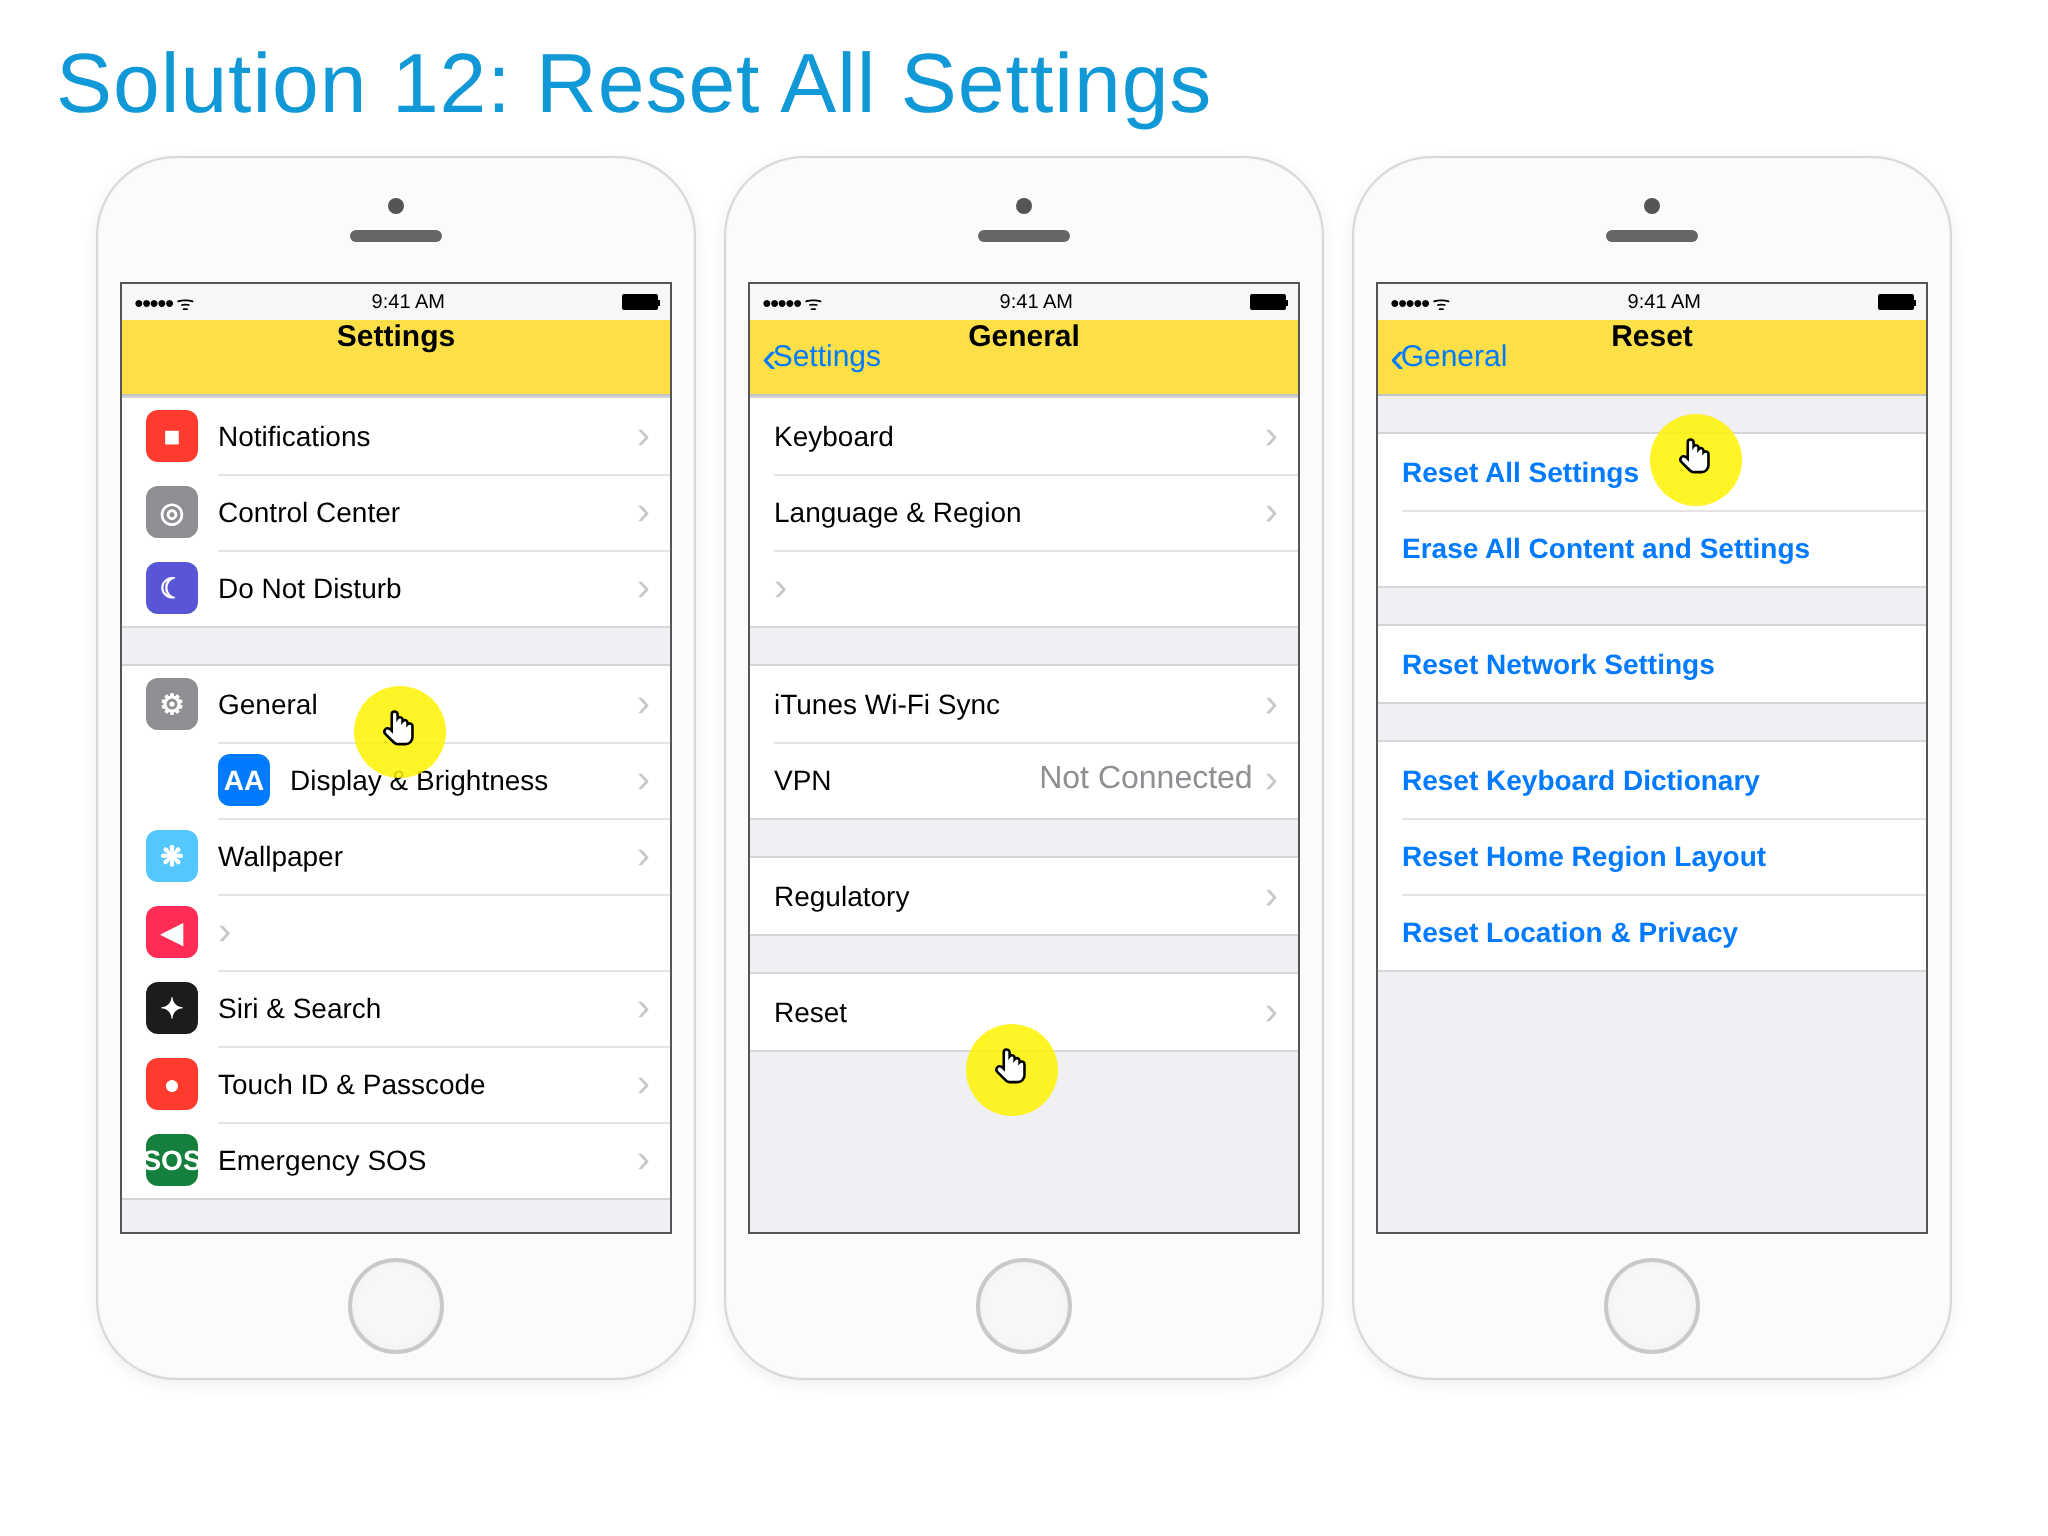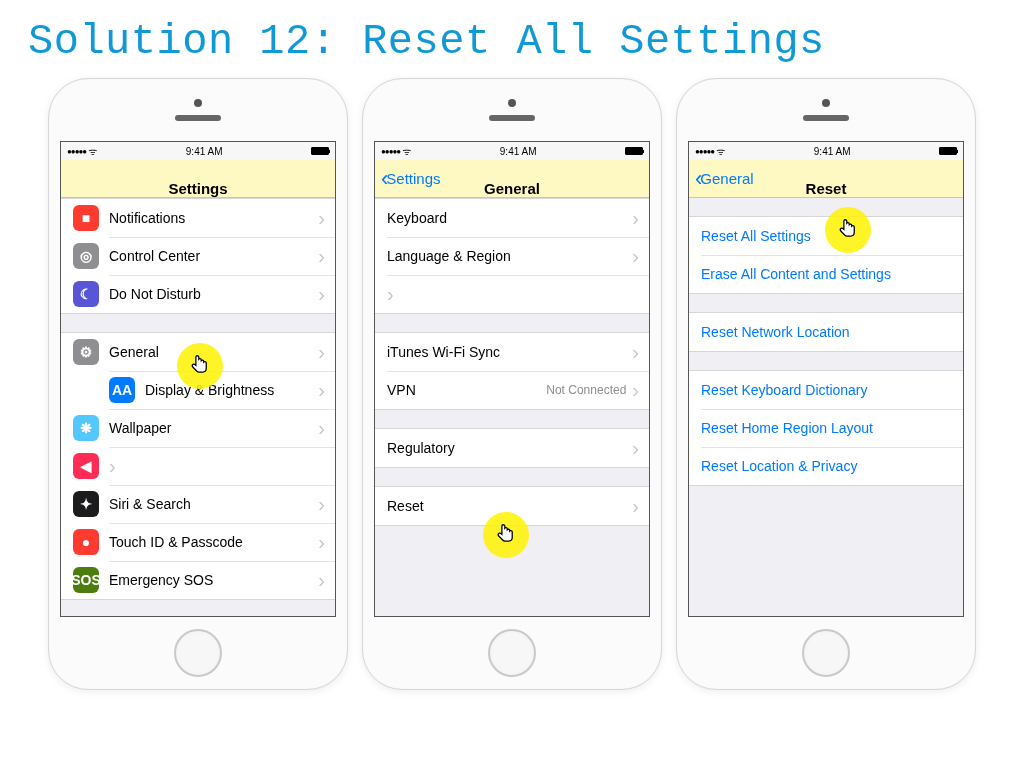--- a/index.html
+++ b/index.html
@@ -1,18 +1,18 @@
 <!DOCTYPE html>
 <html><head>
 <meta charset="utf-8">
 <style>
   * { box-sizing: border-box; margin: 0; padding: 0; }
   body { width: 1024px; height: 768px; background: #fff; font-family: -apple-system, Helvetica, Arial, sans-serif; }
   .page-title {
-    font-family: Liberation Mono, monospace;
+    font-family: Liberation Sans, sans-serif;
     font-size: 42px;
     color: #1099d6;
     font-weight: 400;
     letter-spacing: 0.5px;
     margin: 18px 0 12px 28px;
   }
   .phones-row {
     display: flex;
     justify-content: center;
     gap: 14px;
@@ -71,24 +71,24 @@
   }
   .status-left { display: flex; align-items: center; gap: 2px; }
   .status-left .dots { letter-spacing: -1px; font-size: 8px; }
   .status-left .wifi { font-size: 10px; }
   .status-right { display: flex; align-items: center; gap: 2px; }
   .battery { width: 18px; height: 8px; border: 1px solid #000; border-radius: 1px; position: relative; }
   .battery::after { content:""; position:absolute; right:-2px; top:2px; width:1px; height:3px; background:#000; }
   .battery .fill { background:#000; height:100%; width:100%; }
   .nav-bar {
     height: 38px;
-    background: #fef9c3;
+    background: #fde047;
     border-bottom: 1px solid #c4c4c6;
     display: flex;
-    align-items: flex-end;
+    align-items: flex-start;
     justify-content: center;
     position: relative;
   }
   .nav-title { font-size: 15px; font-weight: 600; color: #000; }
   .nav-back {
     position: absolute; left: 6px; top: 0; bottom: 0;
     display: flex; align-items: center;
     color: #007aff; font-size: 15px;
   }
   .nav-back .chev { font-size: 22px; line-height: 1; margin-right: -2px; font-weight: 300; }
@@ -113,28 +113,28 @@
   }
   .row.has-icon + .row.has-icon::before { left: 48px; }
   .row .icon {
     width: 26px; height: 26px; border-radius: 6px;
     margin-right: 10px;
     display: flex; align-items: center; justify-content: center;
     font-size: 14px; color: #fff; font-weight: 700;
     flex-shrink: 0;
   }
   .row .label { flex: 1; }
-  .row .value { color: #8e8e93; font-size: 12px; margin-right: 6px; }
+  .row .value { color: #8e8e93; font-size: 16px; margin-right: 6px; }
   .row .chev-right { color: #c7c7cc; font-size: 20px; font-weight: 300; }
-  .row.blue .label { color: #007aff; }
+  .row.blue .label { color: #007aff; font-weight: bold; }
   
   .ic-red { background:#ff3b30; } .ic-grey { background:#8e8e93; }
   .ic-purple { background:#5856d6; } .ic-blue { background:#007aff;margin-left:36px; }
   .ic-cyan { background:#54c7fc; } .ic-pink { background:#ff2d55; }
-  .ic-black { background:#1c1c1e; } .ic-orange{ background:#4d7c0f; }
+  .ic-black { background:#1c1c1e; } .ic-orange{ background:#15803d; }
   .ic-aa { font-size: 12px; }
   .ic-sos { font-size: 10px; }
   .highlight {
     position: absolute;
     width: 46px; height: 46px; border-radius: 50%;
     background: rgba(255,242,0,0.85);
     pointer-events: none;
     z-index: 5;
     display:flex;align-items:center;justify-content:center;
   }
@@ -339,21 +339,21 @@
   </div>
             <div class="row blue no-chev">
 
     <span class="label">Erase All Content and Settings</span>
 
   </div>
           </div>
           <div class="group ">
             <div class="row blue no-chev">
 
-    <span class="label">Reset Network Location</span>
+    <span class="label">Reset Network Settings</span>
 
   </div>
           </div>
           <div class="group ">
             <div class="row blue no-chev">
 
     <span class="label">Reset Keyboard Dictionary</span>
 
   </div>
             <div class="row blue no-chev">

